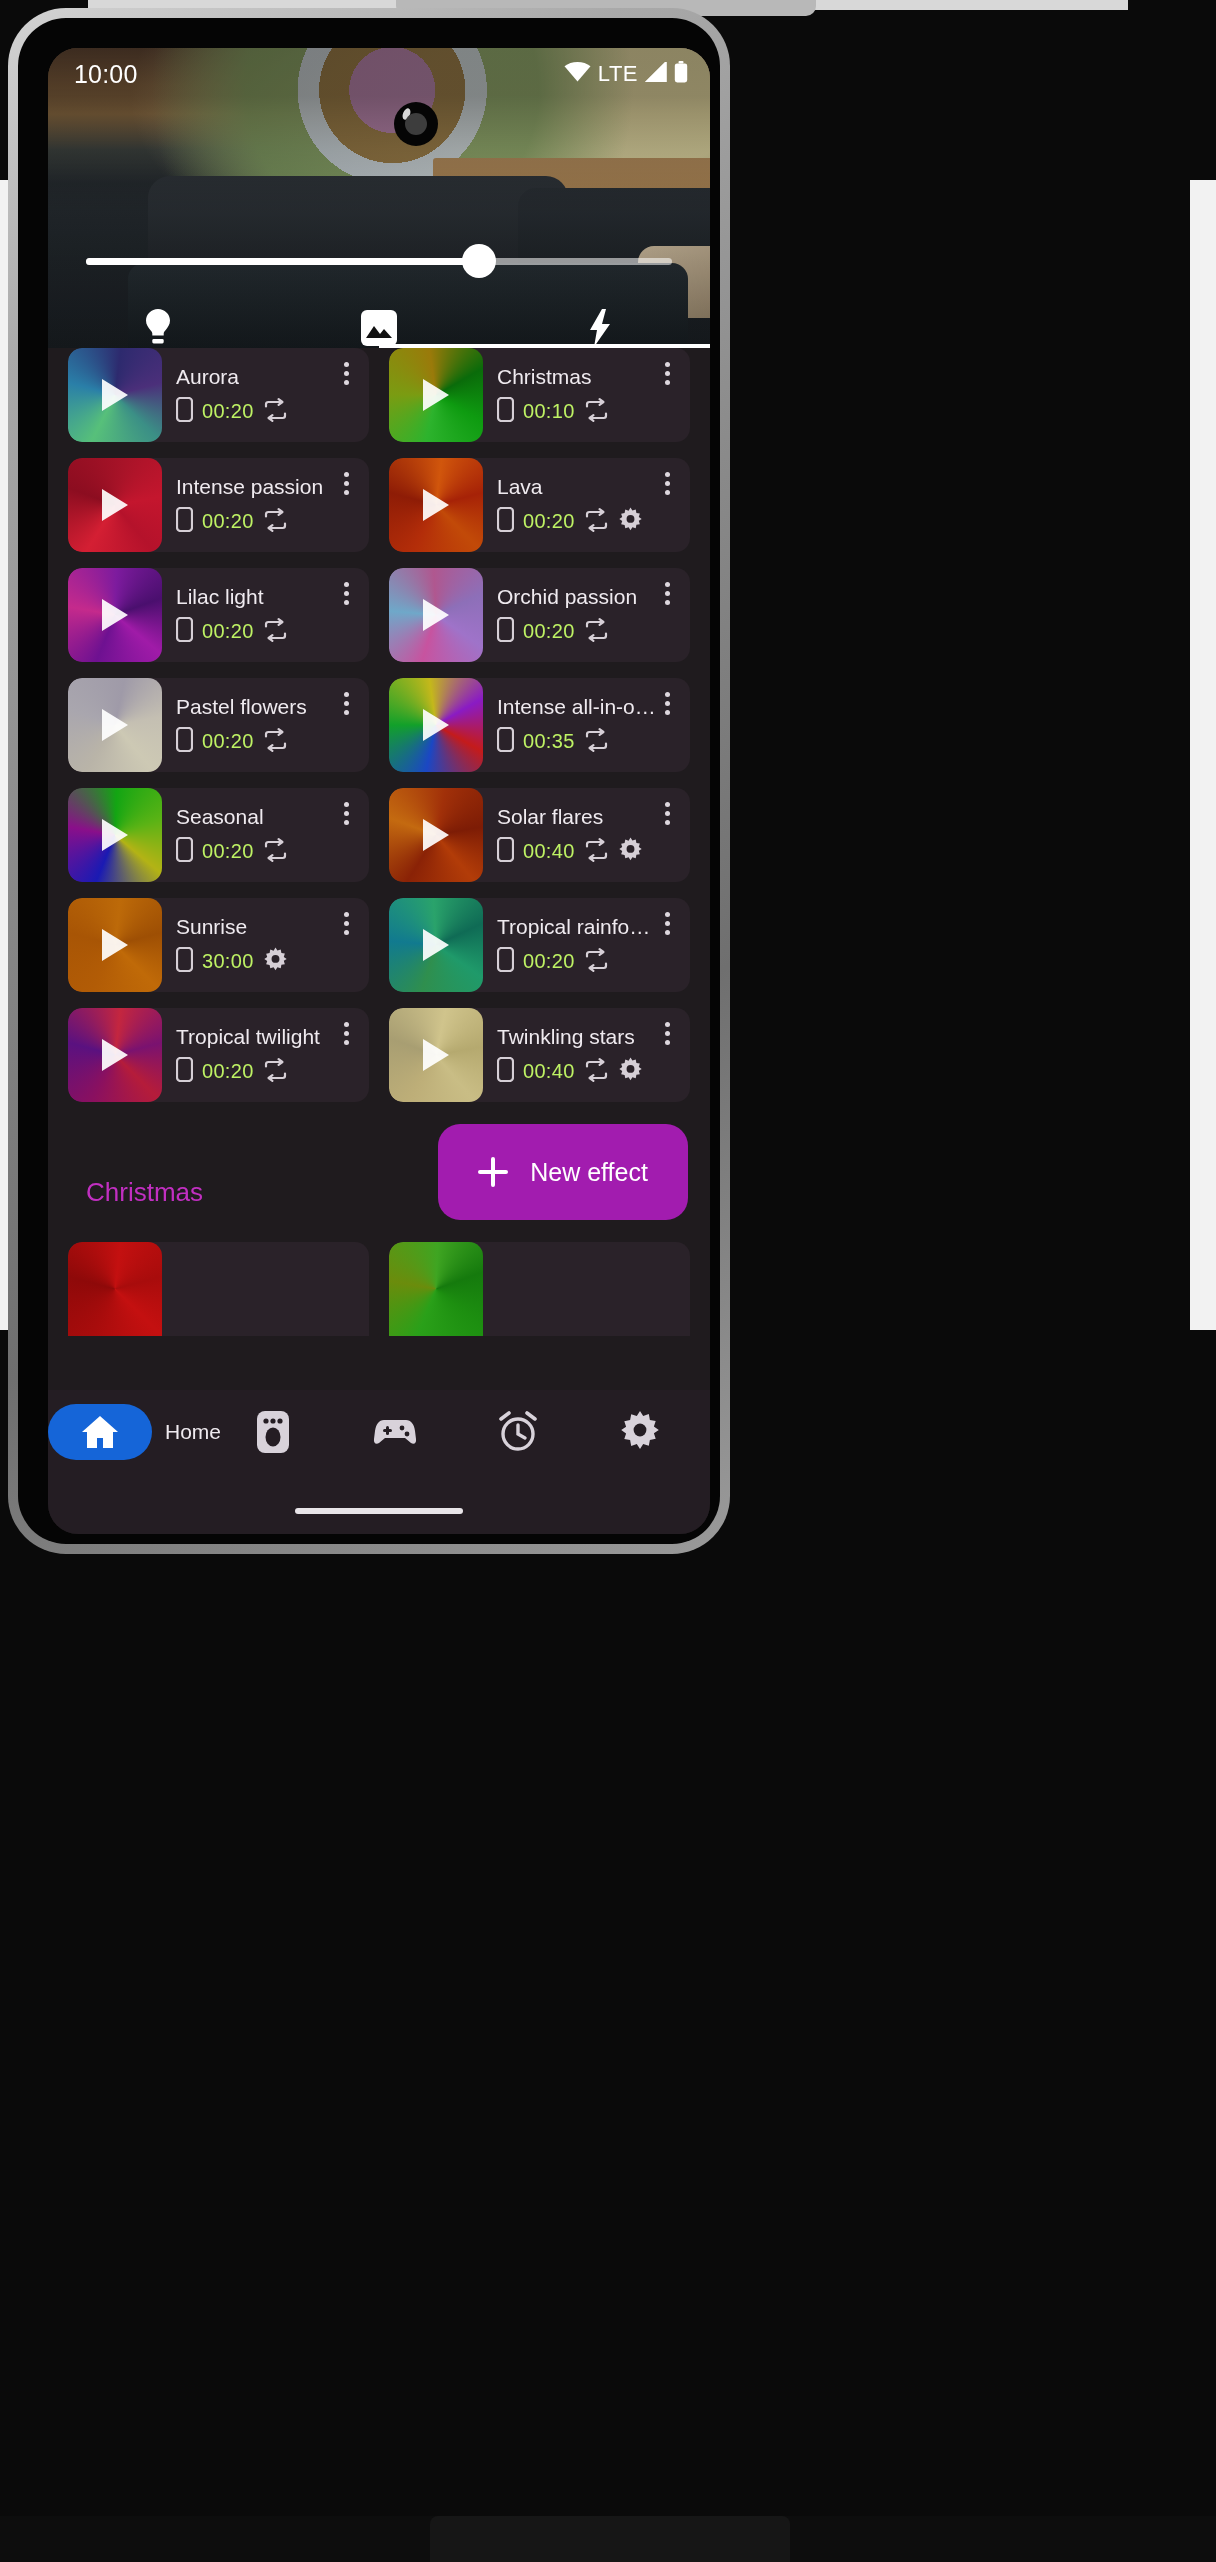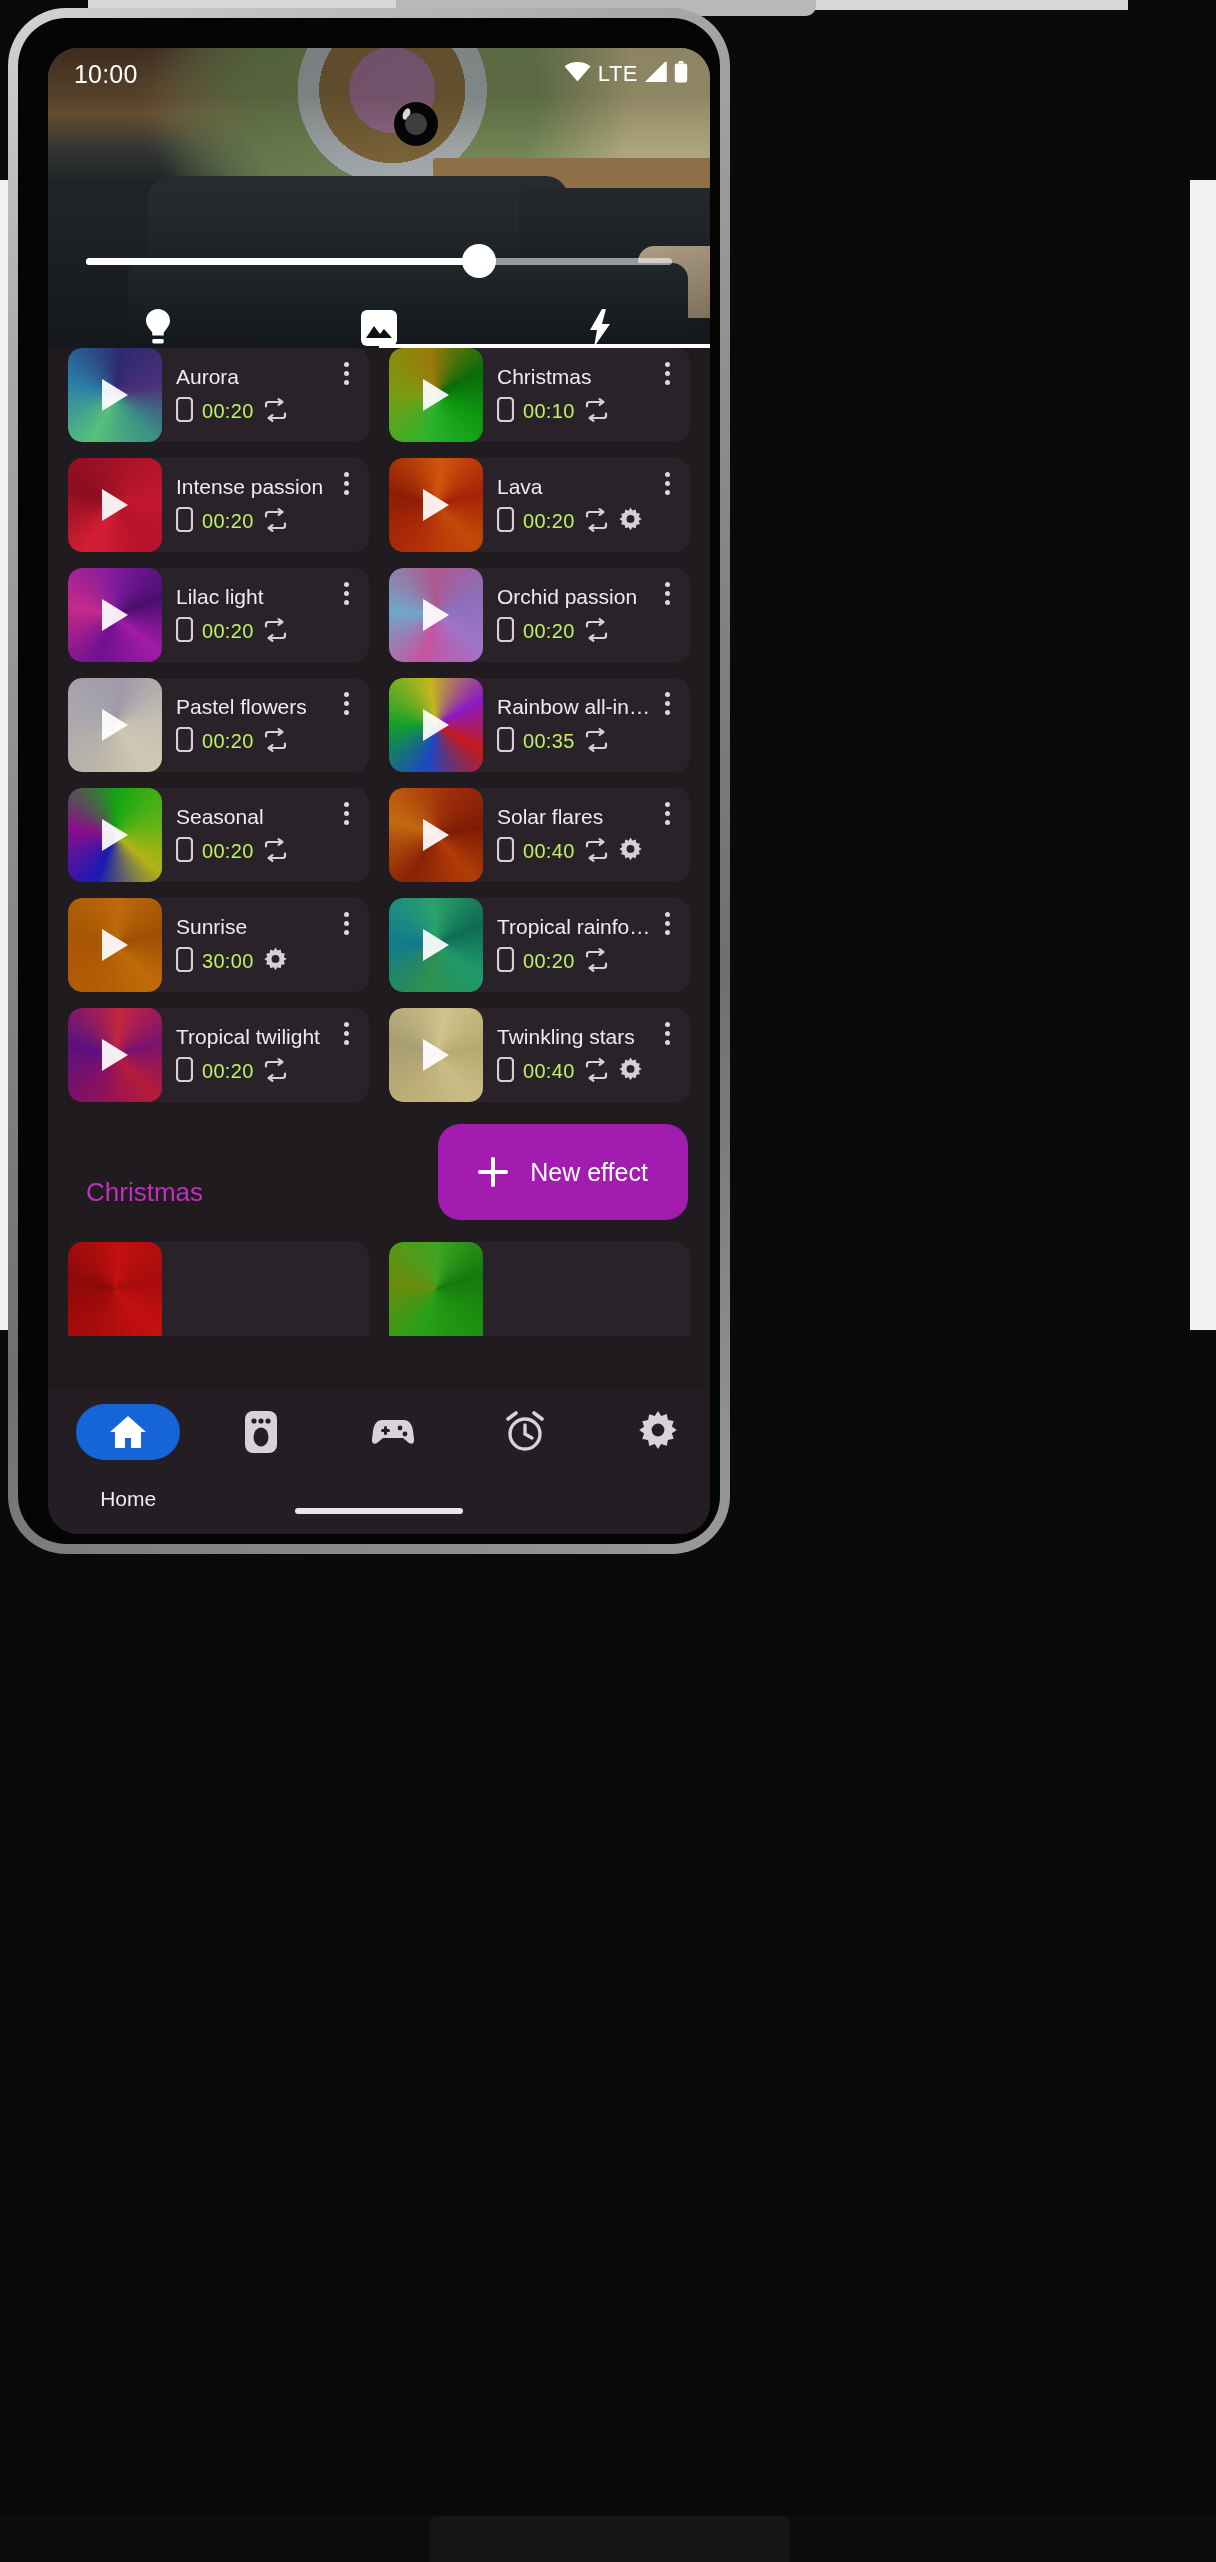--- a/index.html
+++ b/index.html
@@ -281,21 +281,21 @@
   .card-clip { height: 94px; border-radius: 14px 14px 0 0; background: #2a2229; display: flex; overflow: hidden; }
   .card-clip .card-thumb { border-radius: 14px 14px 0 0; }
 
   
   .bottomnav {
     position: absolute; left: 0; right: 0; bottom: 0; height: 144px;
     background: #241d23; display: flex; align-items: flex-start;
     padding-top: 14px; z-index: 25;
   }
   .navitem {
-    flex: 1 1 0; display: flex; flex-direction: column; align-items: center; gap: 27px; padding-left: 28px;
+    flex: 1 1 0; display: flex; align-items: center; gap: 13px;
   }
   .nav-pill {
     width: 104px; height: 56px; border-radius: 28px;
     display: flex; align-items: center; justify-content: center;
   }
   .nav-pill.active { background: #1565d8; }
   .nav-label { color: #efeaef; font-size: 21px; }
   .gesture-bar {
     position: absolute; left: 50%; bottom: 20px; transform: translateX(-50%);
     width: 168px; height: 6px; border-radius: 3px; background: #e8e4e8;
@@ -564,21 +564,21 @@
                 <i></i>
                 <i></i>
                 <i></i>
               </div>
             </div>
             <div class="card">
               <div class="card-thumb" style="background:conic-gradient(from 120deg at 50% 50%, #c41b1b 0deg, #1b47c4 72deg, #12a02a 150deg, #c4b81b 232deg, #8a1bc4 300deg, #c41b1b 360deg)">
                 <span class="play-tri"></span>
               </div>
               <div class="card-body">
-                <div class="card-title">Rainbow all-in-one</div>
+                <div class="card-title">Intense all-in-one</div>
                 <div class="card-meta">
                   <span><svg width="17" height="25" viewBox="0 0 17 25">
                       <rect x="1" y="1" width="15" height="23" rx="3.4" fill="none" stroke="#d6cfd6" stroke-width="2.2"></rect>
                     </svg></span>
                   <span class="dur">00:35</span>
                   <span><svg width="25" height="24" viewBox="0 0 25 24">
                       <path d="M3 8.5V6.2c0-1.2 1-2.2 2.2-2.2h13.3" fill="none" stroke="#d6cfd6" stroke-width="2.2" stroke-linecap="round"></path>
                       <path d="M15.6 1.2 19.4 4l-3.8 2.8" fill="none" stroke="#d6cfd6" stroke-width="2.2" stroke-linecap="round" stroke-linejoin="round"></path>
                       <path d="M22 15.5v2.3c0 1.2-1 2.2-2.2 2.2H6.5" fill="none" stroke="#d6cfd6" stroke-width="2.2" stroke-linecap="round"></path>
                       <path d="M9.4 22.8 5.6 20l3.8-2.8" fill="none" stroke="#d6cfd6" stroke-width="2.2" stroke-linecap="round" stroke-linejoin="round"></path>

